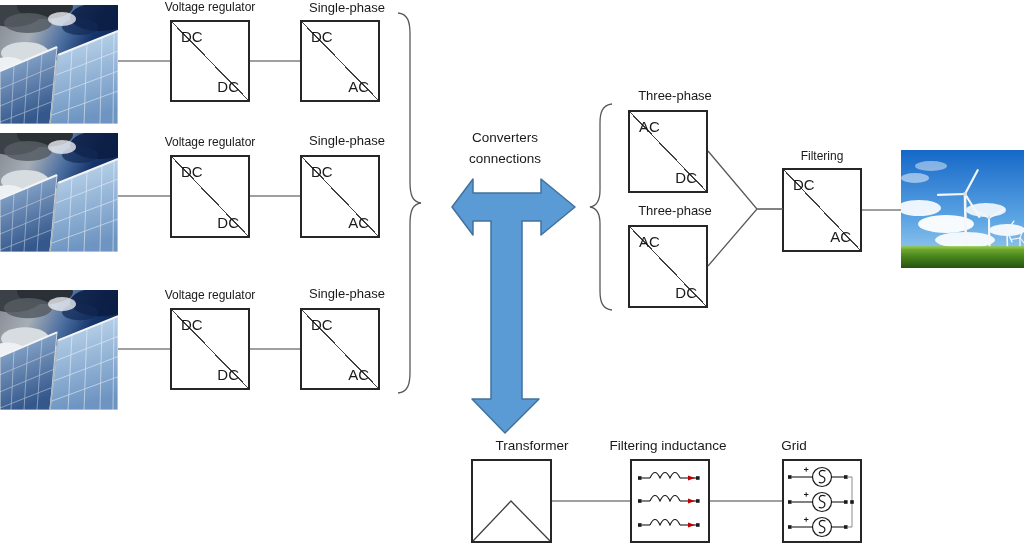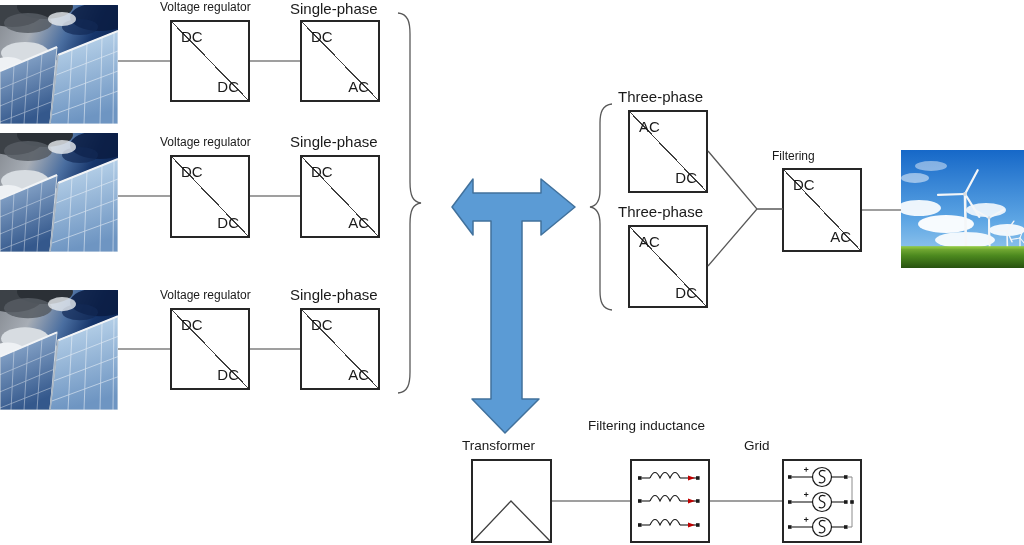--- a/index.html
+++ b/index.html
@@ -11,24 +11,24 @@
   .cbox{
     position:absolute;border:2px solid #262626;box-sizing:border-box;background:
       linear-gradient(to top right,
         transparent calc(50% - 0.6px),
         #3f3f3f calc(50% - 0.6px),
         #3f3f3f calc(50% + 0.6px),
         transparent calc(50% + 0.6px));
   }
   .cbox .tl{position:absolute;top:6px;left:9px;font-size:15px;}
   .cbox .br{position:absolute;bottom:5px;right:9px;font-size:15px;}
-  .lbl{position:absolute;white-space:nowrap;}
+  .lbl{position:absolute;text-align:center;white-space:nowrap;}
   .lbl.sm{font-size:12px;}
   .lbl.md{font-size:13.5px;}
-  .lbl.lg{font-size:15px;}
+  .lbl.lg{font-size:13px;margin-left:7px;}
   #overlay{position:absolute;left:0;top:0;pointer-events:none;}
   .boxsvg{position:absolute;left:0;top:0;}
 </style>
 </head>
 <body>
 
 <div id="canvas">
 
   <svg width="0" height="0" style="position:absolute" aria-hidden="true">
     <defs>
@@ -187,40 +187,44 @@
   <div class="lbl lg" style="left:290px;top:286px;width:100px">Single-phase</div>
   <div class="cbox" style="left:170px;top:308px;width:80px;height:82px">
     <span class="tl">DC</span>
     <span class="br">DC</span>
   </div>
   <div class="cbox" style="left:300px;top:308px;width:80px;height:82px">
     <span class="tl">DC</span>
     <span class="br">AC</span>
   </div>
 
+  <div class="lbl md" style="left:425px;top:127px;width:160px;line-height:21px">
+    <span>Converters</span><br>
+    <span>connections</span>
+  </div>
 
   <div class="lbl lg" style="left:618px;top:88px;width:100px">Three-phase</div>
   <div class="cbox" style="left:628px;top:110px;width:80px;height:83px">
     <span class="tl">AC</span>
     <span class="br">DC</span>
   </div>
   <div class="lbl lg" style="left:618px;top:203px;width:100px">Three-phase</div>
   <div class="cbox" style="left:628px;top:225px;width:80px;height:83px">
     <span class="tl">AC</span>
     <span class="br">DC</span>
   </div>
 
   <div class="lbl sm" style="left:772px;top:149px;width:100px">Filtering</div>
   <div class="cbox" style="left:782px;top:168px;width:80px;height:84px">
     <span class="tl">DC</span>
     <span class="br">AC</span>
   </div>
 
   <div class="lbl md" style="left:462px;top:438px;width:140px">Transformer</div>
-  <div class="lbl md" style="left:588px;top:418px;width:160px">Filtering inductance</div>
+  <div class="lbl md" style="left:588px;top:438px;width:160px">Filtering inductance</div>
   <div class="lbl md" style="left:744px;top:438px;width:100px">Grid</div>
 
   <div style="position:absolute;left:471px;top:459px;width:81px;height:84px;border:2px solid #262626;box-sizing:border-box"></div>
 
   <div style="position:absolute;left:630px;top:459px;width:80px;height:84px;border:2px solid #262626;box-sizing:border-box">
     <svg class="boxsvg" width="76" height="80" viewBox="0 0 76 80">
       <g stroke="#1a1a1a" stroke-width="1.1" fill="none" transform="translate(6,17)">
         <rect x="0" y="-1.8" width="3.6" height="3.6" fill="#1a1a1a" stroke="none"></rect>
         <line x1="3.6" y1="0" x2="12" y2="0"></line>
         <path d="M12,0 q5,-11 10,0 q5,-11 10,0 q5,-11 10,0"></path>

